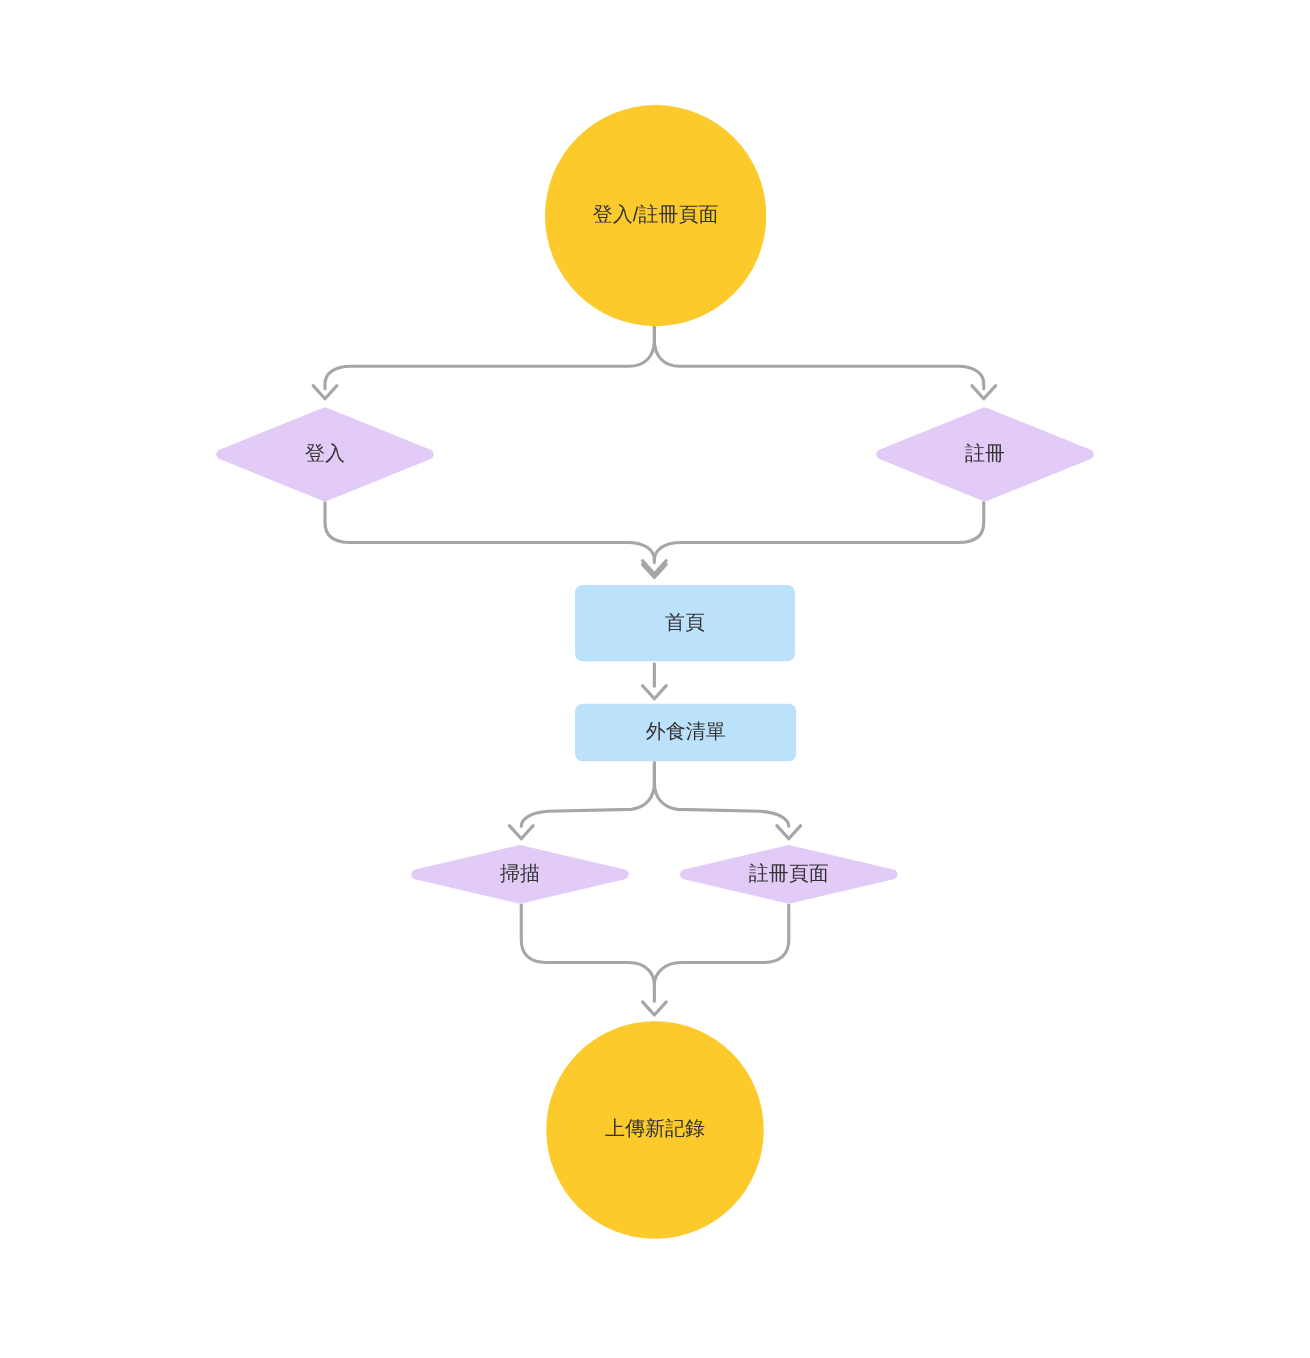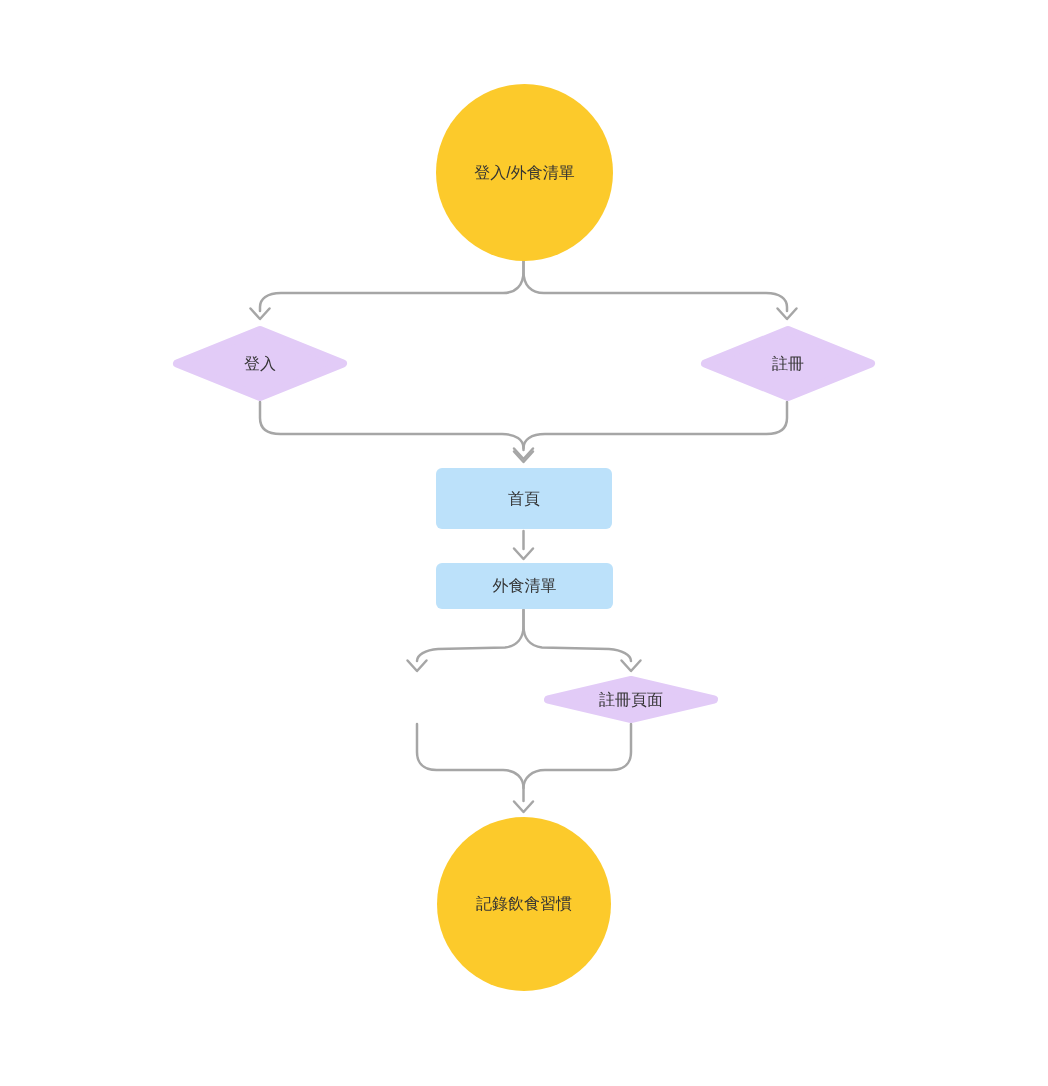--- a/index.html
+++ b/index.html
@@ -51,20 +51,21 @@
     z-index: 2;
     white-space: nowrap;
   }
   .node.circle {
     border-radius: 50%;
     background: var(--color-start-end);
   }
   .node.process {
     border-radius: 6px;
     background: var(--color-process);
+    margin-left: 24px;
   }
   .node.diamond { background: transparent; justify-content: center; }
   .node.diamond svg {
     position: absolute;
     inset: 0;
     z-index: 1;
     overflow: visible;
   }
   .node.diamond svg path {
     fill: var(--color-decision);
@@ -129,21 +130,21 @@
       <path d="M 417 724 L 417 752 C 417 763 423.5 770 436.5 770 L 503 770 C 516 770 523.5 778 523.5 788 L 523.5 801"></path>
       <path d="M 514 801.5 L 523.5 812 L 533 801.5"></path>
     </g>
 
     <g>
       <path d="M 631 724 L 631 752 C 631 763 624.5 770 611.5 770 L 545 770 C 532 770 523.5 778 523.5 788"></path>
     </g>
   </svg>
 
   <div class="node circle" id="node-start">
-    <span class="label">登入/外食清單</span>
+    <span class="label">登入/註冊頁面</span>
   </div>
 
   <div class="node diamond" id="node-login">
     <svg viewBox="0 0 178 77">
       <path d="M 89 5 L 172 38.5 L 89 72 L 6 38.5 Z"></path>
     </svg>
     <span class="label">登入</span>
   </div>
 
   <div class="node diamond" id="node-register">
@@ -154,25 +155,31 @@
   </div>
 
   <div class="node process" id="node-home">
     <span class="label">首頁</span>
   </div>
 
   <div class="node process" id="node-list">
     <span class="label">外食清單</span>
   </div>
 
+  <div class="node diamond" id="node-scan">
+    <svg viewBox="0 0 178 49">
+      <path d="M 89 5 L 172 24.5 L 89 44 L 6 24.5 Z"></path>
+    </svg>
+    <span class="label">掃描</span>
+  </div>
 
   <div class="node diamond" id="node-upload">
     <svg viewBox="0 0 178 49">
       <path d="M 89 5 L 172 24.5 L 89 44 L 6 24.5 Z"></path>
     </svg>
     <span class="label">註冊頁面</span>
   </div>
 
   <div class="node circle" id="node-record">
-    <span class="label">記錄飲食習慣</span>
+    <span class="label">上傳新記錄</span>
   </div>
 
 </div>
 
 </body></html>

